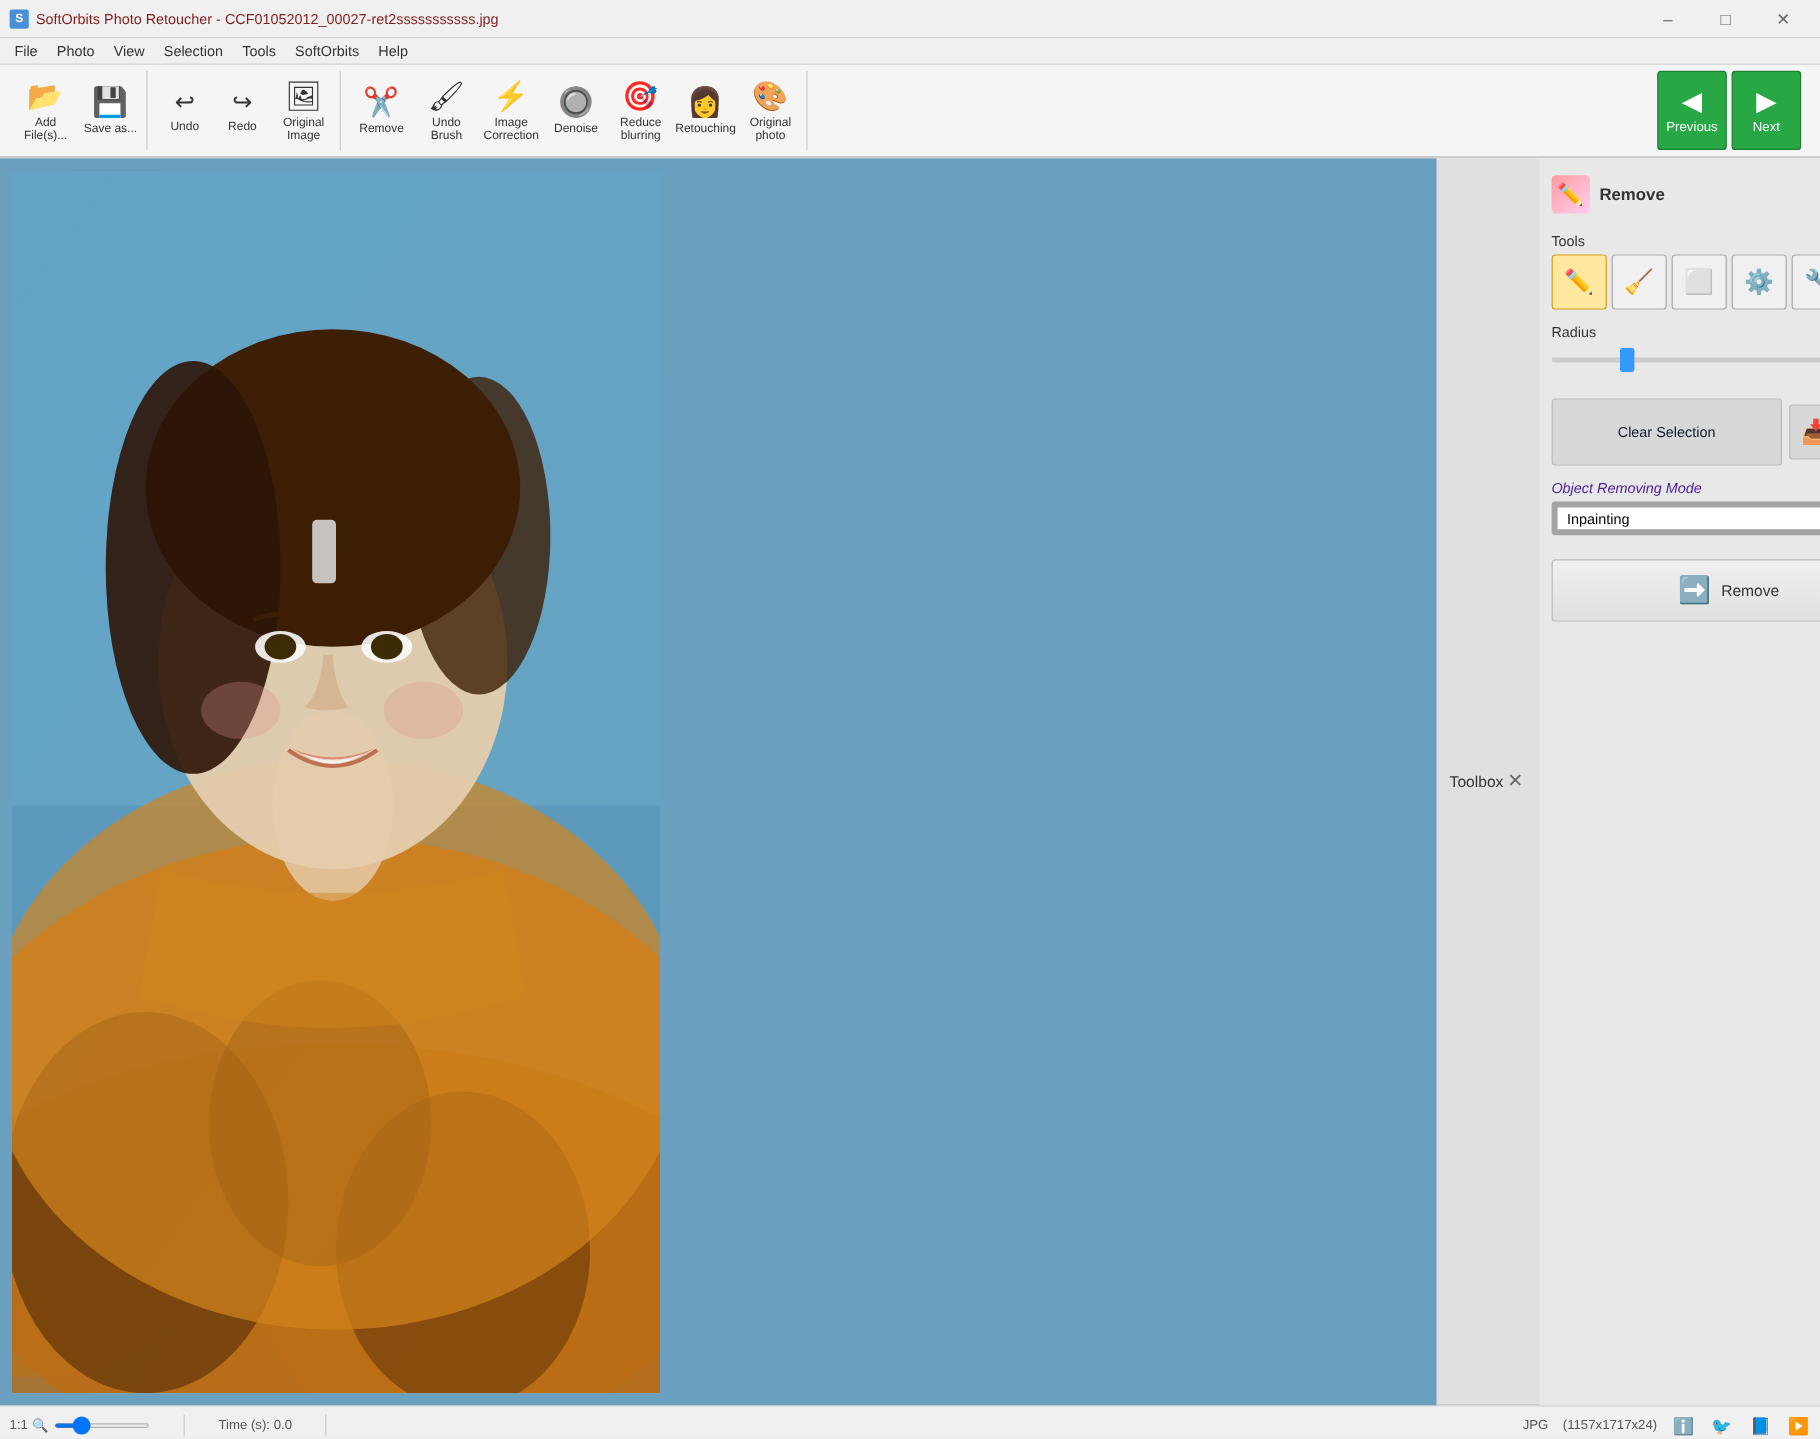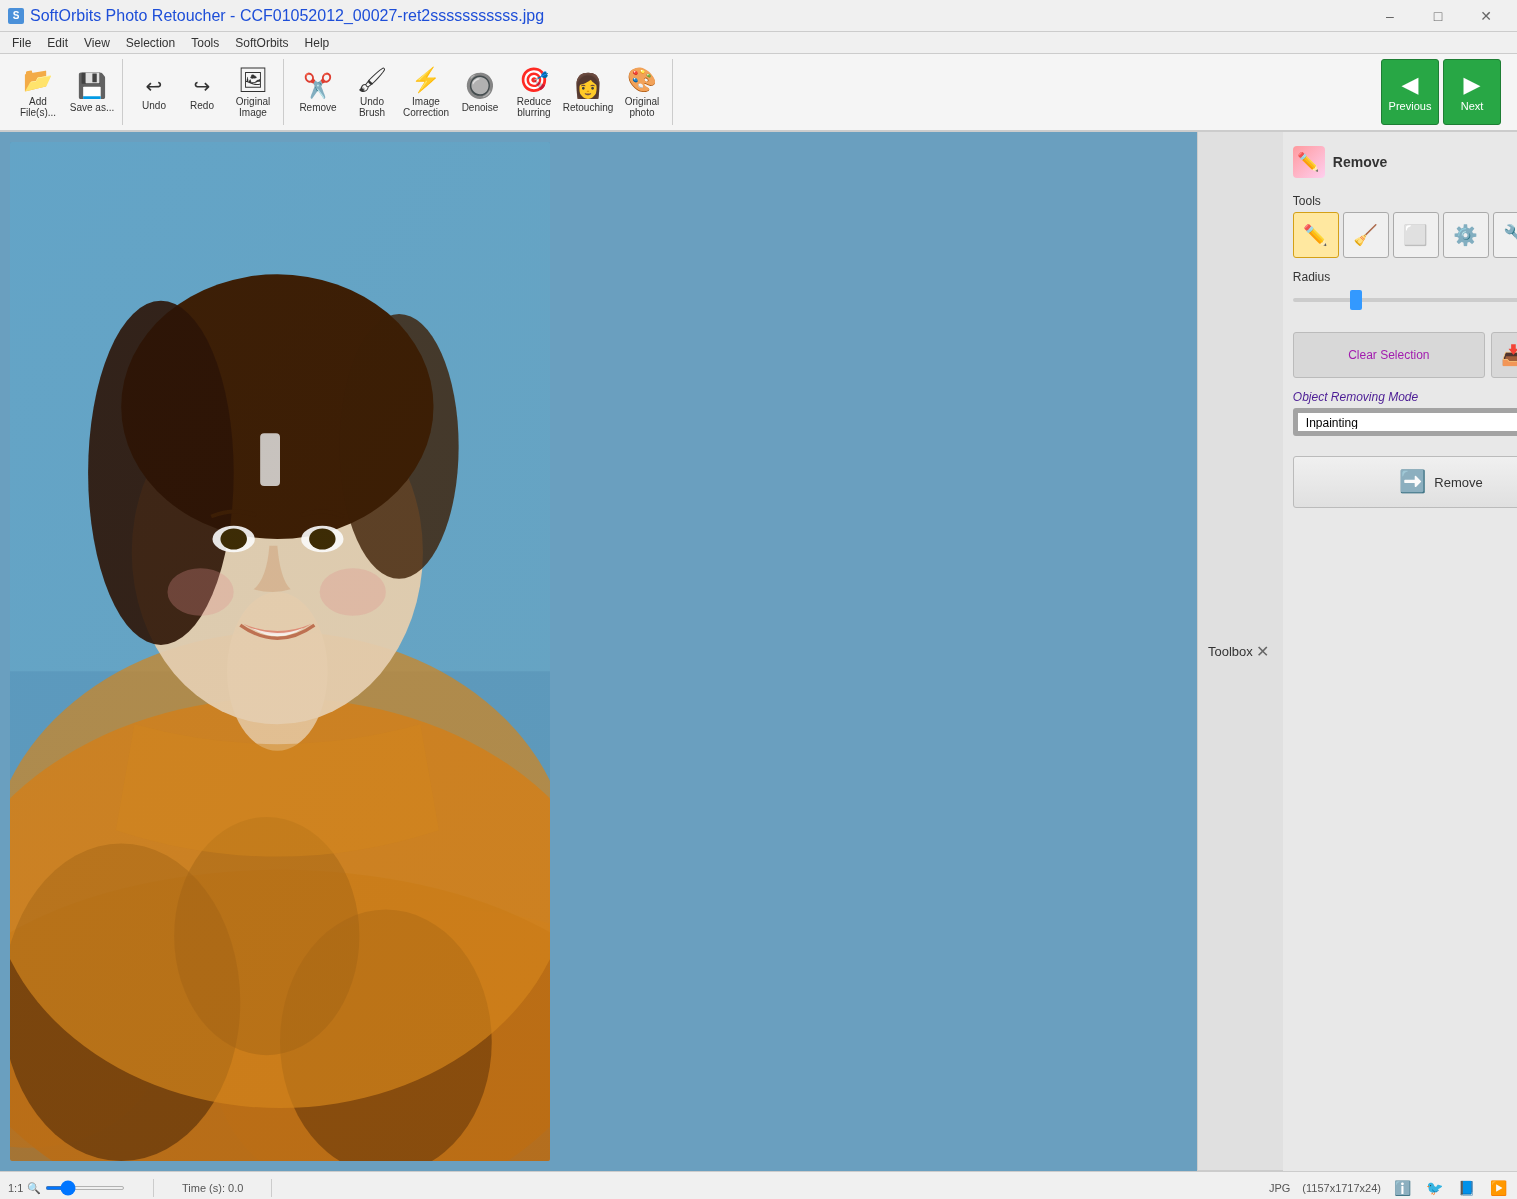--- a/index.html
+++ b/index.html
@@ -9,21 +9,21 @@
     #titlebar {
       background: #f0f0f0;
       height: 32px;
       display: flex;
       align-items: center;
       padding: 0 8px;
       border-bottom: 1px solid #ccc;
       user-select: none;
     }
     #titlebar .app-icon { width: 16px; height: 16px; background: #4a90d9; border-radius: 2px; margin-right: 6px; display: flex; align-items: center; justify-content: center; color: white; font-size: 10px; font-weight: bold; }
-    #titlebar .title { font-size: 16px; color: #1d4ed8; flex: 1; }
+    #titlebar .title { font-size: 12px; color: #7f1d1d; flex: 1; }
     #titlebar .win-controls { display: flex; gap: 2px; }
     #titlebar .win-btn { width: 46px; height: 32px; display: flex; align-items: center; justify-content: center; cursor: pointer; font-size: 14px; color: #666; }
 
     
     #menubar {
       background: #f0f0f0;
       height: 22px;
       display: flex;
       align-items: center;
       padding: 0 4px;
@@ -251,27 +251,27 @@
 
     
     .action-row {
       display: flex;
       align-items: center;
       gap: 6px;
       margin-top: 8px;
     }
     .clear-selection-btn {
       flex: 1;
-      height: 46px;
+      height: 56px;
       background: #d8d8d8;
       border: 1px solid #bbb;
       border-radius: 3px;
       cursor: pointer;
       font-size: 12px;
-      color: #a21caf;
+      color: #0f172a;
       text-align: center;
     }
     .icon-btn {
       width: 46px;
       height: 46px;
       background: #d8d8d8;
       border: 1px solid #bbb;
       border-radius: 3px;
       cursor: pointer;
       display: flex;
@@ -337,21 +337,21 @@
   <span class="title">SoftOrbits Photo Retoucher - CCF01052012_00027-ret2sssssssssss.jpg</span>
   <div class="win-controls">
     <div class="win-btn">–</div>
     <div class="win-btn">□</div>
     <div class="win-btn close">✕</div>
   </div>
 </div>
 
 <div id="menubar">
   <span class="menu-item">File</span>
-  <span class="menu-item">Edit</span>
+  <span class="menu-item">Photo</span>
   <span class="menu-item">View</span>
   <span class="menu-item">Selection</span>
   <span class="menu-item">Tools</span>
   <span class="menu-item">SoftOrbits</span>
   <span class="menu-item">Help</span>
 </div>
 
 <div id="toolbar">
   <div class="toolbar-group">
     <div class="tb-btn">

